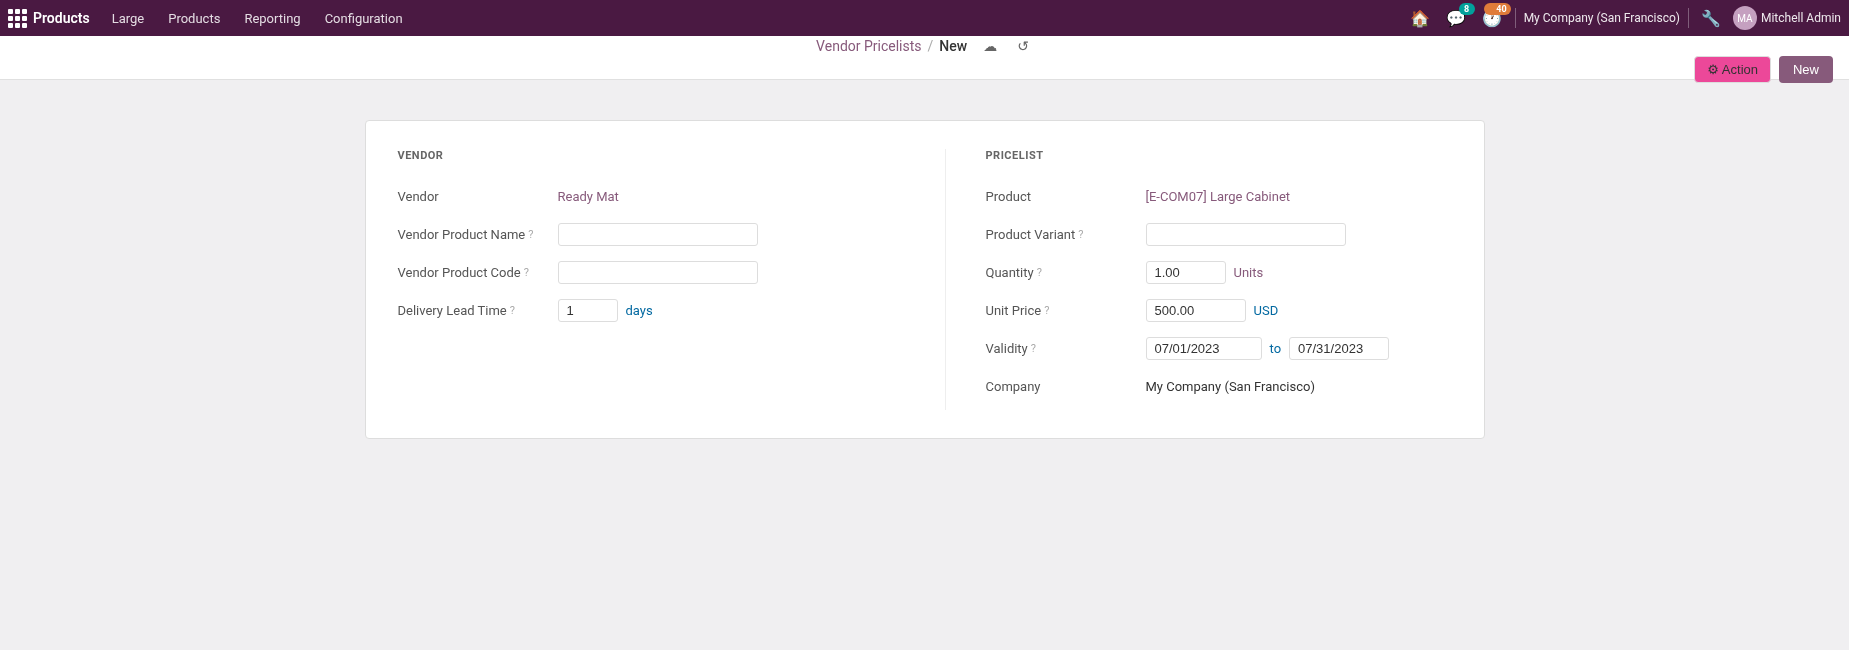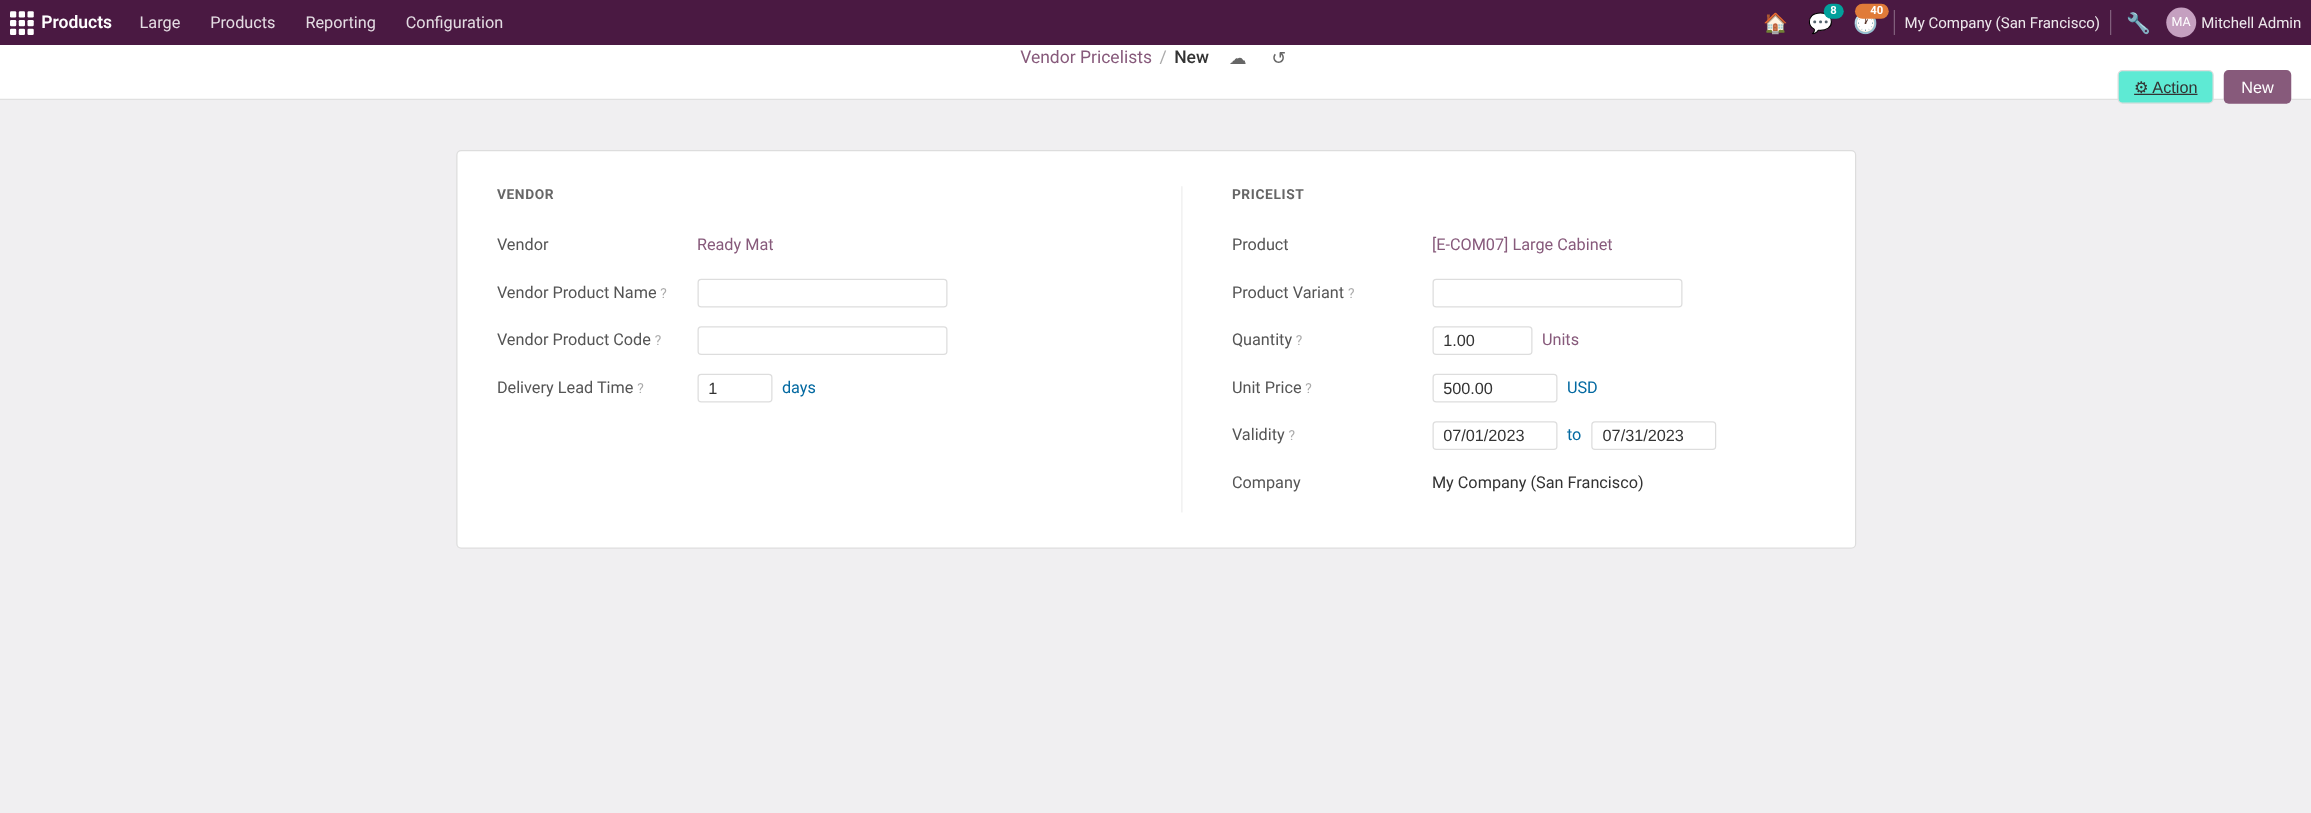--- a/index.html
+++ b/index.html
@@ -139,31 +139,30 @@
       font-size: 14px;
       padding: 2px 4px;
     }
     .action-bar-right {
       margin-left: auto;
       display: flex;
       align-items: center;
       gap: 8px;
     }
     .btn-action {
-      background: #5eead4;
+      background: #ec4899;
       border: 1px solid #ddd;
       border-radius: 4px;
       padding: 5px 12px;
       font-size: 13px;
       cursor: pointer;
       color: #333;
       display: flex;
       align-items: center;
       gap: 4px;
-      text-decoration: underline;
     }
     .btn-new {
       background: #875a7b;
       color: white;
       border: none;
       border-radius: 4px;
       padding: 6px 14px;
       font-size: 13px;
       cursor: pointer;
       font-weight: 500;
@@ -389,21 +388,21 @@
             <span class="field-unit">USD</span>
           </div>
         </div>
 
         <div class="field-row">
           <div class="field-label">
             <span>Validity</span>
             <span class="field-help">?</span>
           </div>
           <div class="field-value field-inline">
-            <input type="text" class="field-input" value="07/01/2023" style="width: 100px;">
+            <input type="text" class="field-input" value="07/01/2023" style="width: 116px;">
             <span class="field-unit">to</span>
             <input type="text" class="field-input" value="07/31/2023" style="width: 100px;">
           </div>
         </div>
 
         <div class="field-row">
           <div class="field-label">
             <span>Company</span>
           </div>
           <div class="field-value">My Company (San Francisco)</div>

